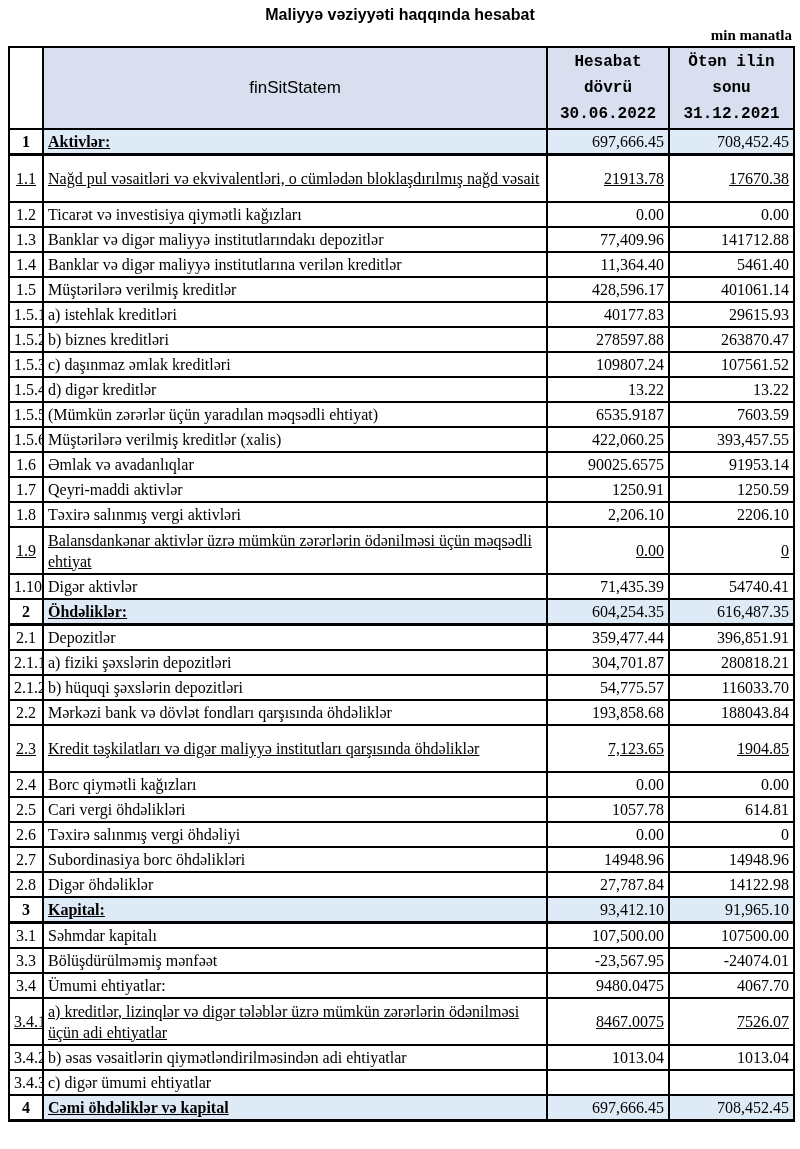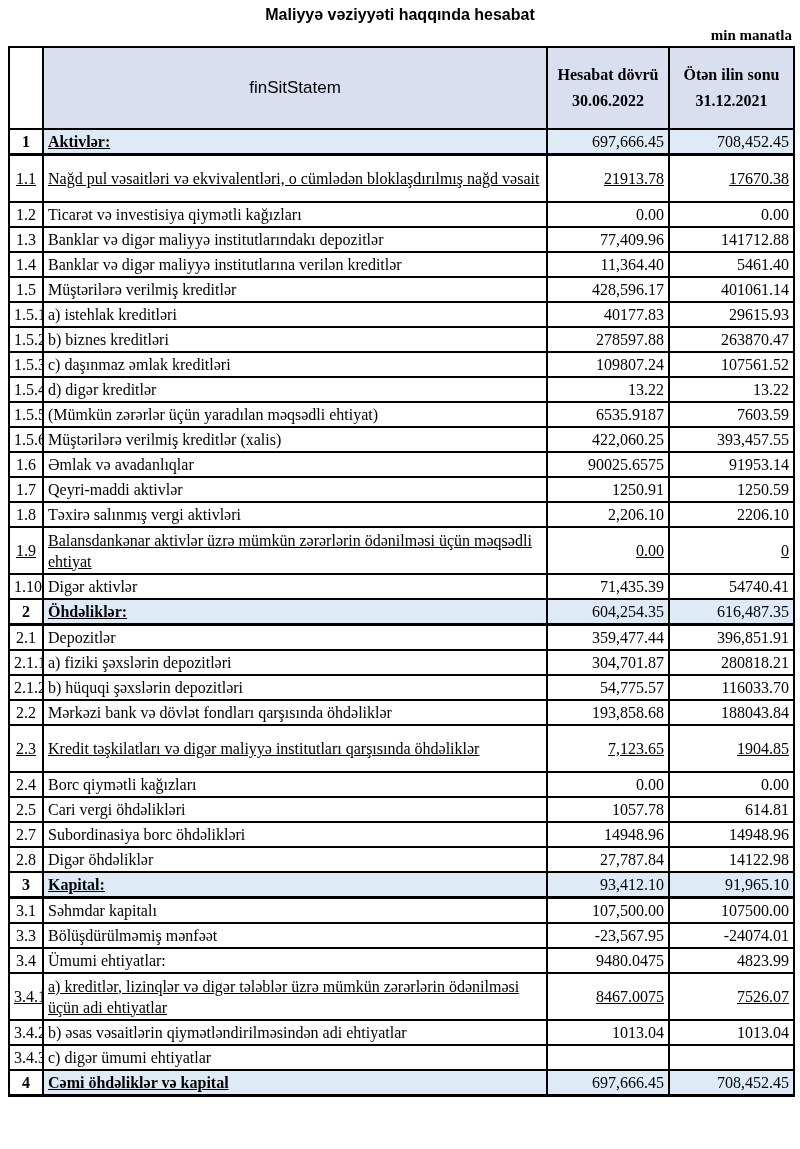--- a/index.html
+++ b/index.html
@@ -43,21 +43,21 @@
     font-weight:bold;
   }
   thead th.corner{background:#fff;}
   thead th.desc-head{
     font-family:"Liberation Sans",sans-serif;
     font-weight:normal;
     font-size:17px;
     text-align:center;
   }
   thead th.date-head{
-    font-family:Liberation Serif, serif;
+    font-family:Liberation Mono, monospace;
     font-size:16px;
     text-align:center;
     line-height:26px;
   }
   
   tbody td{height:23px;line-height:21px;}
   tr.tall td{height:45px;text-decoration:underline;}
   td.c-num{
     text-align:center;
     font-size:15px;
@@ -243,20 +243,26 @@
         <td class="c-val">0.00</td>
         <td class="c-val">0.00</td>
       </tr>
       <tr>
         <td class="c-num">2.5</td>
         <td class="c-label">Cari vergi öhdəlikləri</td>
         <td class="c-val">1057.78</td>
         <td class="c-val">614.81</td>
       </tr>
       <tr>
+        <td class="c-num">2.6</td>
+        <td class="c-label">Təxirə salınmış vergi öhdəliyi</td>
+        <td class="c-val">0.00</td>
+        <td class="c-val">0</td>
+      </tr>
+      <tr>
         <td class="c-num">2.7</td>
         <td class="c-label">Subordinasiya borc öhdəlikləri</td>
         <td class="c-val">14948.96</td>
         <td class="c-val">14948.96</td>
       </tr>
       <tr>
         <td class="c-num">2.8</td>
         <td class="c-label">Digər öhdəliklər</td>
         <td class="c-val">27,787.84</td>
         <td class="c-val">14122.98</td>
@@ -276,21 +282,21 @@
       <tr>
         <td class="c-num">3.3</td>
         <td class="c-label">Bölüşdürülməmiş mənfəət</td>
         <td class="c-val">-23,567.95</td>
         <td class="c-val">-24074.01</td>
       </tr>
       <tr>
         <td class="c-num">3.4</td>
         <td class="c-label">Ümumi ehtiyatlar:</td>
         <td class="c-val">9480.0475</td>
-        <td class="c-val">4823.99</td>
+        <td class="c-val">4067.70</td>
       </tr>
       <tr class="tall">
         <td class="c-num">3.4.1</td>
         <td class="c-label">a) kreditlər, lizinqlər və digər tələblər üzrə mümkün zərərlərin ödənilməsi üçün adi ehtiyatlar</td>
         <td class="c-val">8467.0075</td>
         <td class="c-val">7526.07</td>
       </tr>
       <tr>
         <td class="c-num">3.4.2</td>
         <td class="c-label">b) əsas vəsaitlərin qiymətləndirilməsindən adi ehtiyatlar</td>

